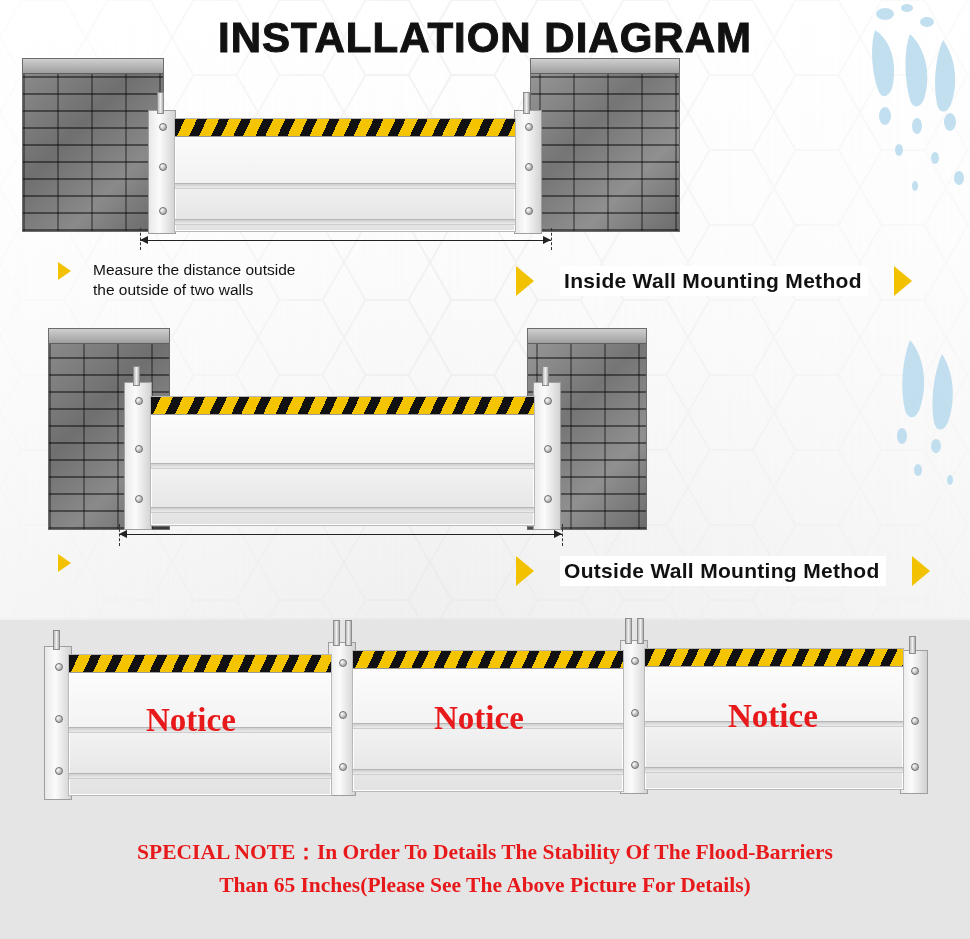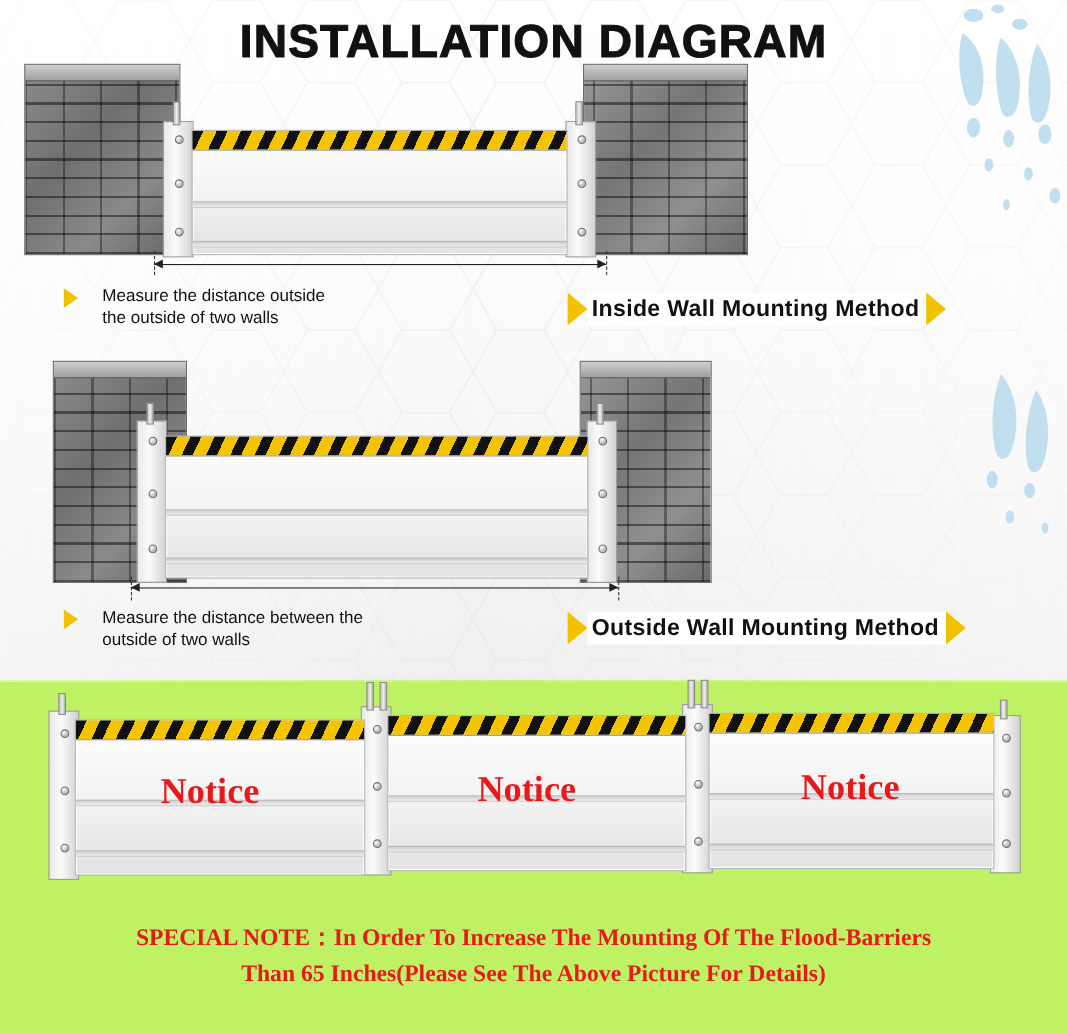--- a/index.html
+++ b/index.html
@@ -3,21 +3,21 @@
 <meta charset="utf-8">
 <style>
   html,body{margin:0;padding:0;}
   body{
     width:970px;height:939px;
     background:#ffffff;
     font-family:"Liberation Sans", sans-serif;
     overflow:hidden;
     position:relative;
   }
-  .page{position:relative;width:970px;height:939px;overflow:hidden;background:#bef264;}
+  .page{position:relative;width:970px;height:939px;overflow:hidden;background:#e5e5e5;}
 
   
   .hexbg{
     position:absolute;left:0;top:0;width:970px;height:620px;
     opacity:.55;
     pointer-events:none;
   }
   .graybar{
     position:absolute;left:0;top:0;width:970px;height:618px;
     background:linear-gradient(180deg,#ffffff 0%,#fbfbfb 40%,#f4f4f4 75%,#ededed 100%);
@@ -74,21 +74,21 @@
   .dashv{position:absolute;width:0;border-left:1px dashed #333;}
   .arrowL,.arrowR{position:absolute;width:0;height:0;border-top:4px solid transparent;border-bottom:4px solid transparent;}
   .arrowL{border-right:8px solid #222;}
   .arrowR{border-left:8px solid #222;}
 
   
   .bullet{position:absolute;width:0;height:0;border-top:9px solid transparent;border-bottom:9px solid transparent;border-left:13px solid #f2c200;}
   .calltext{position:absolute;font-size:15.5px;color:#111;line-height:20px;}
 
   
-  .banner{position:absolute;height:30px;display:flex;align-items:center;}
+  .banner{position:absolute;height:30px;display:flex;align-items:center;gap:26px;}
   .banner .chev{width:0;height:0;border-top:15px solid transparent;border-bottom:15px solid transparent;border-left:18px solid #f2c200;}
   .banner .bar{height:30px;background:#ffffff;display:flex;align-items:center;padding:0 6px 0 4px;
     font-size:21px;font-weight:bold;color:#111;letter-spacing:.3px;white-space:nowrap;}
   .banner .tail{width:0;height:0;border-top:15px solid transparent;border-bottom:15px solid transparent;border-left:18px solid #f2c200;}
   .notice{position:absolute;color:#e8191b;font-size:33px;font-weight:bold;font-family:"Liberation Serif", serif;}
 
   
   .specnote{position:absolute;left:0;top:836px;width:970px;text-align:center;color:#e8191b;
     font-size:21.5px;line-height:33px;font-weight:bold;font-family:"Liberation Serif", serif;}
   .specnote .lbl{font-weight:bold;}
@@ -222,24 +222,20 @@
     <div class="seam" style="top:110px;"></div>
   </div>
 
   <div class="dashv" style="left:119px;top:524px;height:22px;"></div>
   <div class="dashv" style="left:562px;top:524px;height:22px;"></div>
   <div class="measline" style="left:119px;top:534px;width:443px;"></div>
   <div class="arrowL" style="left:119px;top:530px;"></div>
   <div class="arrowR" style="left:554px;top:530px;"></div>
 
   <div class="bullet" style="left:58px;top:554px;"></div>
-  <div class="calltext" style="left:93px;top:552px;width:360px;">
-    <div>Measure the distance between the</div>
-    <div>outside of two walls</div>
-  </div>
 
   <div class="banner" style="left:516px;top:556px;">
     <div class="chev"></div>
     <div class="bar">Outside Wall  Mounting  Method</div>
     <div class="tail"></div>
   </div>
 
   <div class="rail" style="left:44px;top:646px;width:26px;height:152px;">
     <div class="bolt" style="top:16px;"></div>
     <div class="bolt" style="top:68px;"></div>
@@ -285,18 +281,18 @@
     <div class="seam" style="top:72px;"></div>
     <div class="seam" style="top:118px;"></div>
   </div>
 
   <div class="notice" style="left:146px;top:702px;">Notice</div>
   <div class="notice" style="left:434px;top:700px;">Notice</div>
   <div class="notice" style="left:728px;top:698px;">Notice</div>
 
   <div class="specnote">
     <div>
-      <span class="lbl">SPECIAL NOTE：</span><span>In Order To Increase The Mounting Of The Flood-Barriers</span>
+      <span class="lbl">SPECIAL NOTE：</span><span>In Order To Details The Stability Of The Flood-Barriers</span>
     </div>
     <div>Than 65 Inches(Please See The Above Picture For Details)</div>
   </div>
 
 </div>
 
 </body></html>

